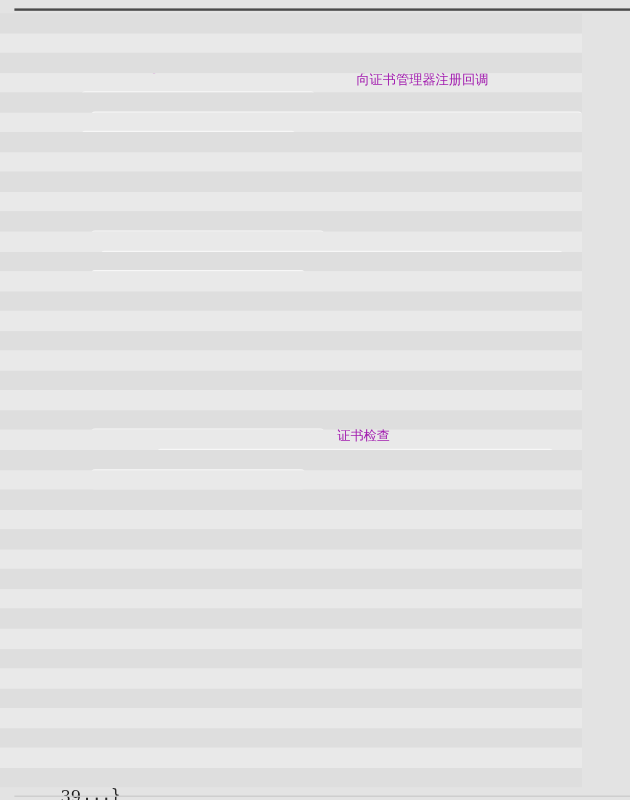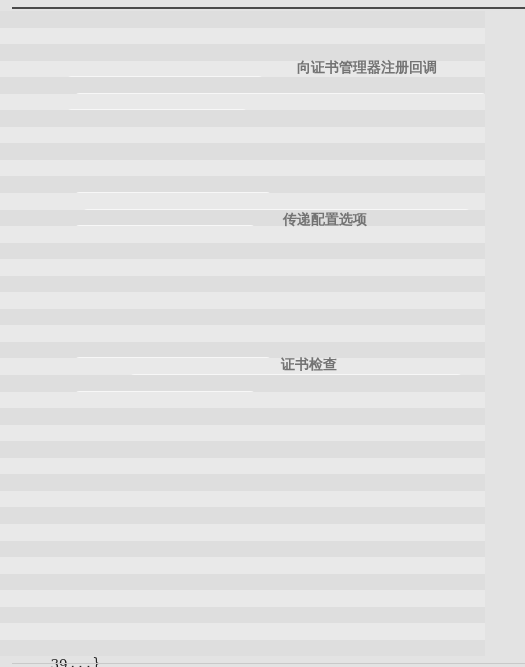--- a/index.html
+++ b/index.html
@@ -63,24 +63,24 @@
   .str{ color:#e03434; }
   .pragma{ color:#4a63e8; }
   .hl{
     background:#f7f7f7;
     border-radius:2px;
     padding:0 1px;
     box-shadow:0 0 0 1px #f7f7f7;
   }
   .cn-note{
     position:absolute;
-    color:#737373;
+    color:#a21caf;
     font-family:"DejaVu Sans","Liberation Sans",sans-serif;
-    font-size:14px;
-    font-weight:bold;
+    font-size:11px;
+    font-weight:normal;
     letter-spacing:0px;
     white-space:nowrap;
     z-index:5;
   }
   #note-0{ left:297px; top:59px; }
   #note-1{ left:283px; top:211px; }
   #note-2{ left:281px; top:356px; }
   .watermark{
     position:absolute;
     right:14px;bottom:18px;
@@ -252,18 +252,17 @@
       <span class="ln">38</span><span class="code">   tds_mutex_unlock(&amp;tls_mutex);</span>
     </div>
 
     <div class="line plain">
       <span class="ln">39</span><span class="code">...}</span>
     </div>
 
   </div>
 
   <div class="cn-note" id="note-0">向证书管理器注册回调</div>
-  <div class="cn-note" id="note-1">传递配置选项</div>
   <div class="cn-note" id="note-2">证书检查</div>
 
 
   <div class="bottom-rule"></div>
 </div>
 
 </body></html>

